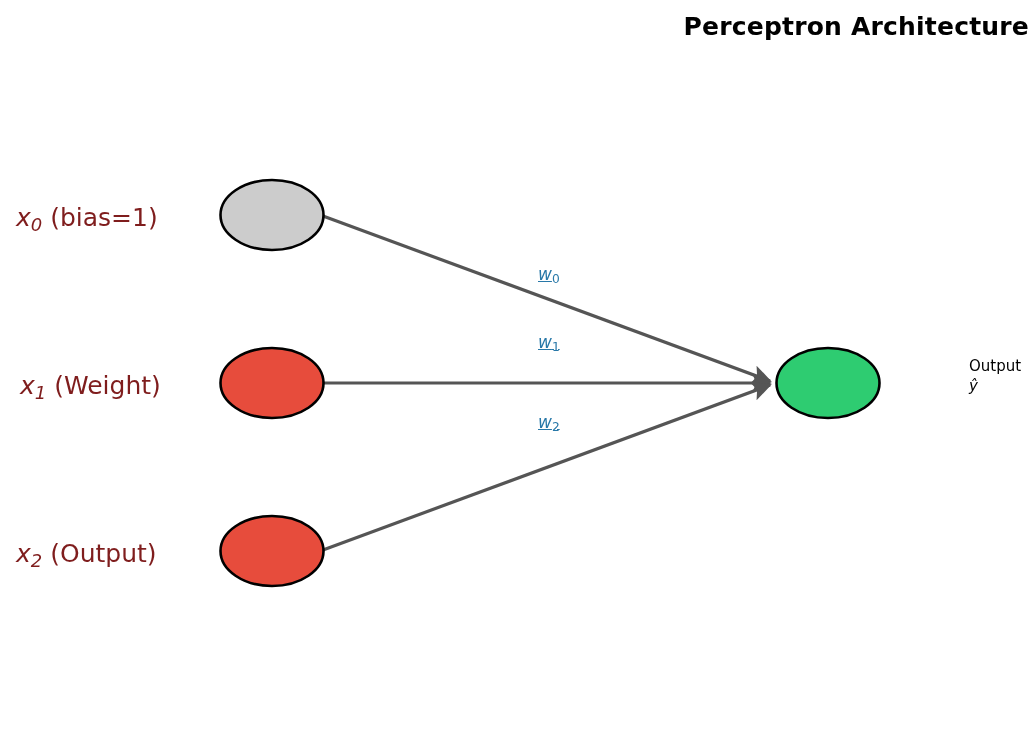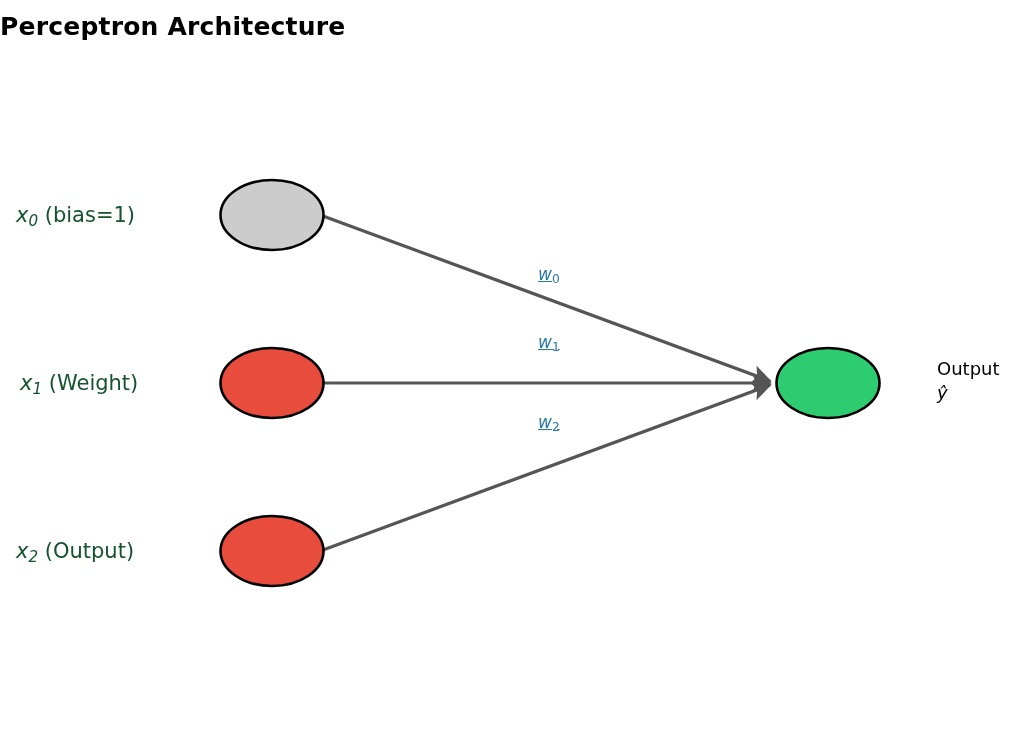--- a/index.html
+++ b/index.html
@@ -20,30 +20,30 @@
     left: 0;
     top: 0;
     width: 1029px;
     height: 734px;
   }
   .title {
     position: absolute;
     left: 0;
     top: 12px;
     width: 1029px;
-    text-align: left;
+    text-align: right;
     font-size: 25px;
     font-weight: bold;
     letter-spacing: 0.2px;
     color: #000000;
   }
   .node-label {
     position: absolute;
-    font-size: 21px;
-    color: #14532d;
+    font-size: 25px;
+    color: #7f1d1d;
     white-space: nowrap;
     line-height: 1.0;
     text-align: right;
   }
   .node-label .var {
     font-style: italic;
   }
   .node-label sub {
     font-size: 0.72em;
     font-style: italic;
@@ -60,23 +60,23 @@
     text-decoration: underline;
   }
   .weight-label sub {
     font-size: 0.72em;
     font-style: normal;
     vertical-align: -0.28em;
     line-height: 0;
   }
   .output-label {
     position: absolute;
-    left: 937px;
+    left: 969px;
     top: 357px;
-    font-size: 18px;
+    font-size: 15px;
     color: #000000;
     white-space: nowrap;
     line-height: 1.32;
   }
   .output-label .yhat {
     font-style: italic;
   }
 </style>
 </head>
 <body>

